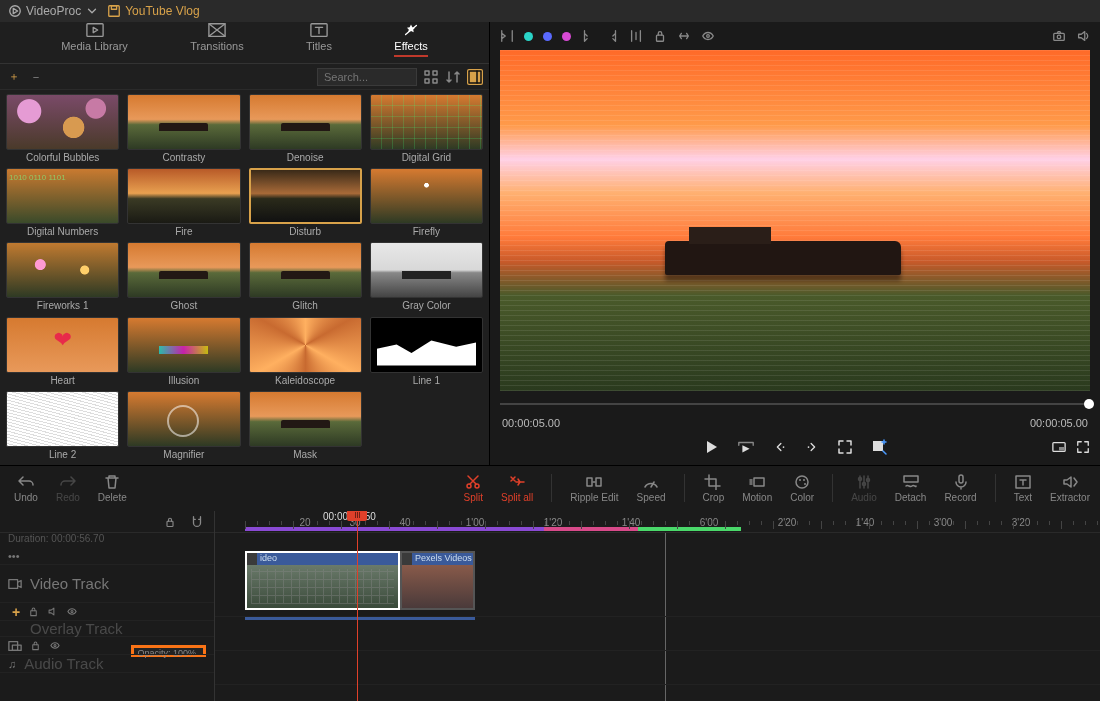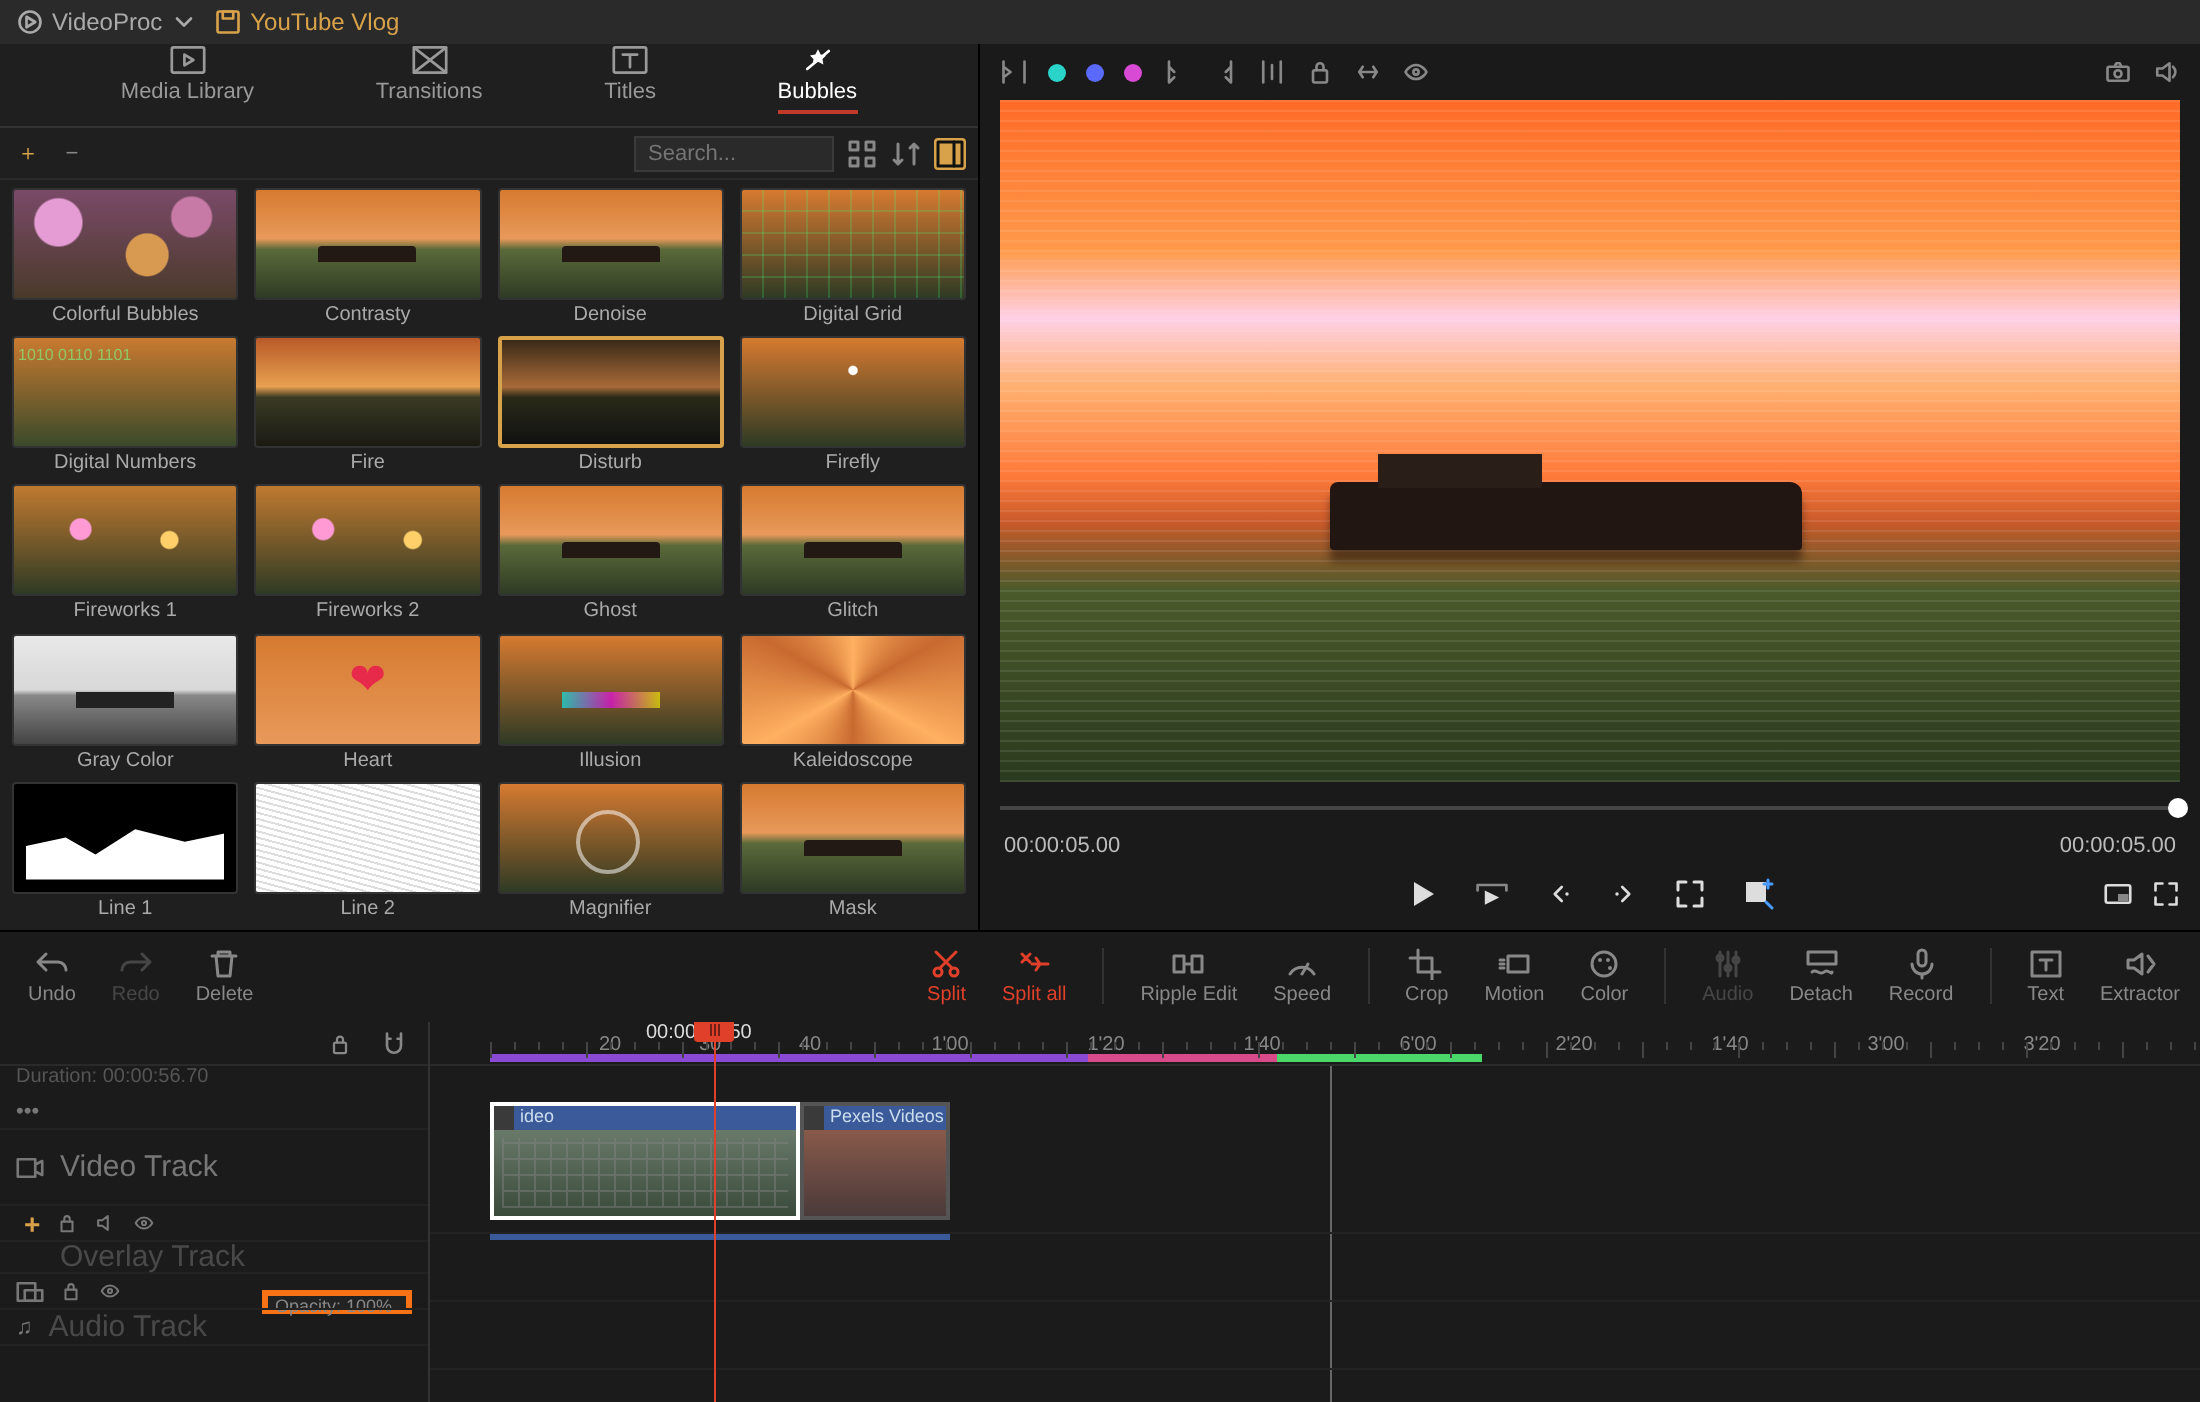--- a/index.html
+++ b/index.html
@@ -169,21 +169,21 @@
             <rect x="1" y="1" width="18" height="14" rx="1"></rect>
             <path d="M6 5h8M10 5v7"></path>
           </svg>
         <span>Titles</span>
       </div>
       <div class="tab active">
         <svg viewBox="0 0 20 16">
             <path d="M10 2l1.5 3 3 .5-2 2 .5 3-3-1.5-3 1.5.5-3-2-2 3-.5z" fill="currentColor" stroke="none"></path>
             <path d="M4 13l12-10"></path>
           </svg>
-        <span>Bubbles</span>
+        <span>Effects</span>
       </div>
     </div>
 
     <div class="searchrow">
       <span class="ib" style="color:#d8a24a">＋</span>
       <span class="ib">−</span>
       <span class="spacer"></span>
       <input placeholder="Search..." style="">
       <span class="ib">
           <svg viewBox="0 0 16 16">
@@ -235,24 +235,20 @@
           <div class="thumb t-dark"></div>
           <div class="lbl">Disturb</div>
         </div>
         <div class="fx">
           <div class="thumb t-fly"></div>
           <div class="lbl">Firefly</div>
         </div>
         <div class="fx">
           <div class="thumb t-fw"></div>
           <div class="lbl">Fireworks 1</div>
-        </div>
-        <div class="fx">
-          <div class="thumb t-fw"></div>
-          <div class="lbl">Fireworks 2</div>
         </div>
         <div class="fx">
           <div class="thumb t-ship"></div>
           <div class="lbl">Ghost</div>
         </div>
         <div class="fx">
           <div class="thumb t-ship"></div>
           <div class="lbl">Glitch</div>
         </div>
         <div class="fx">

